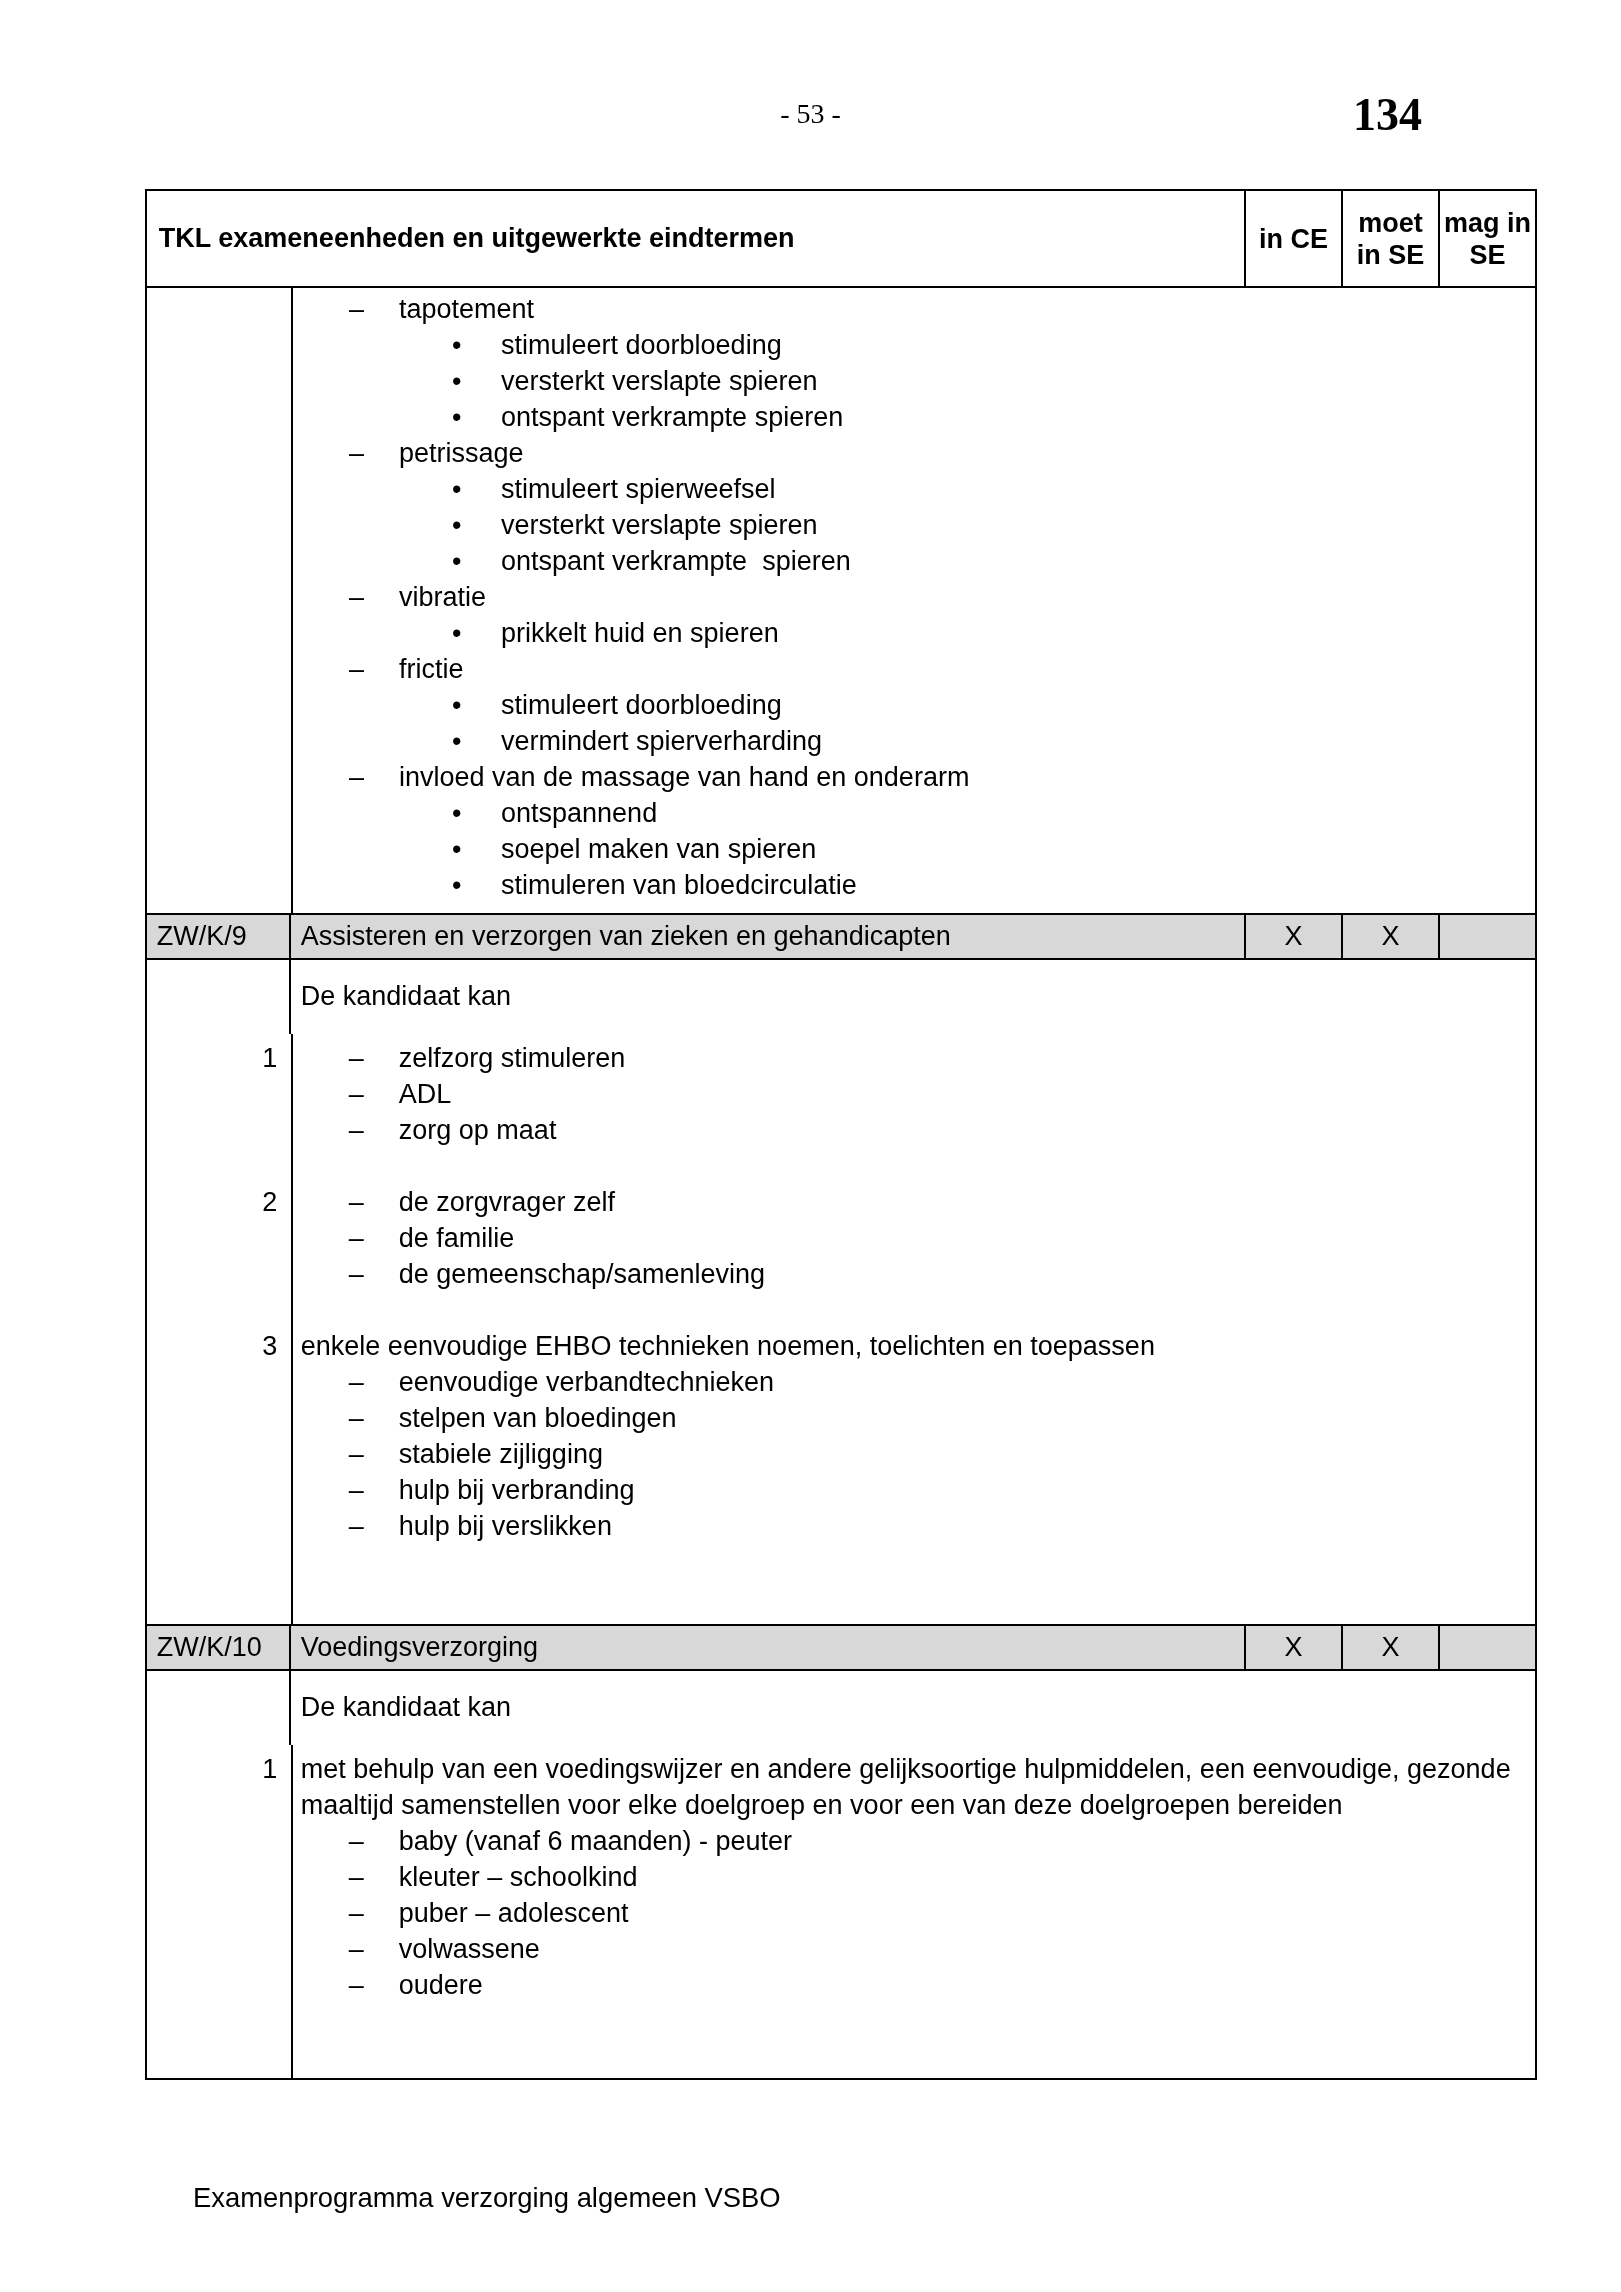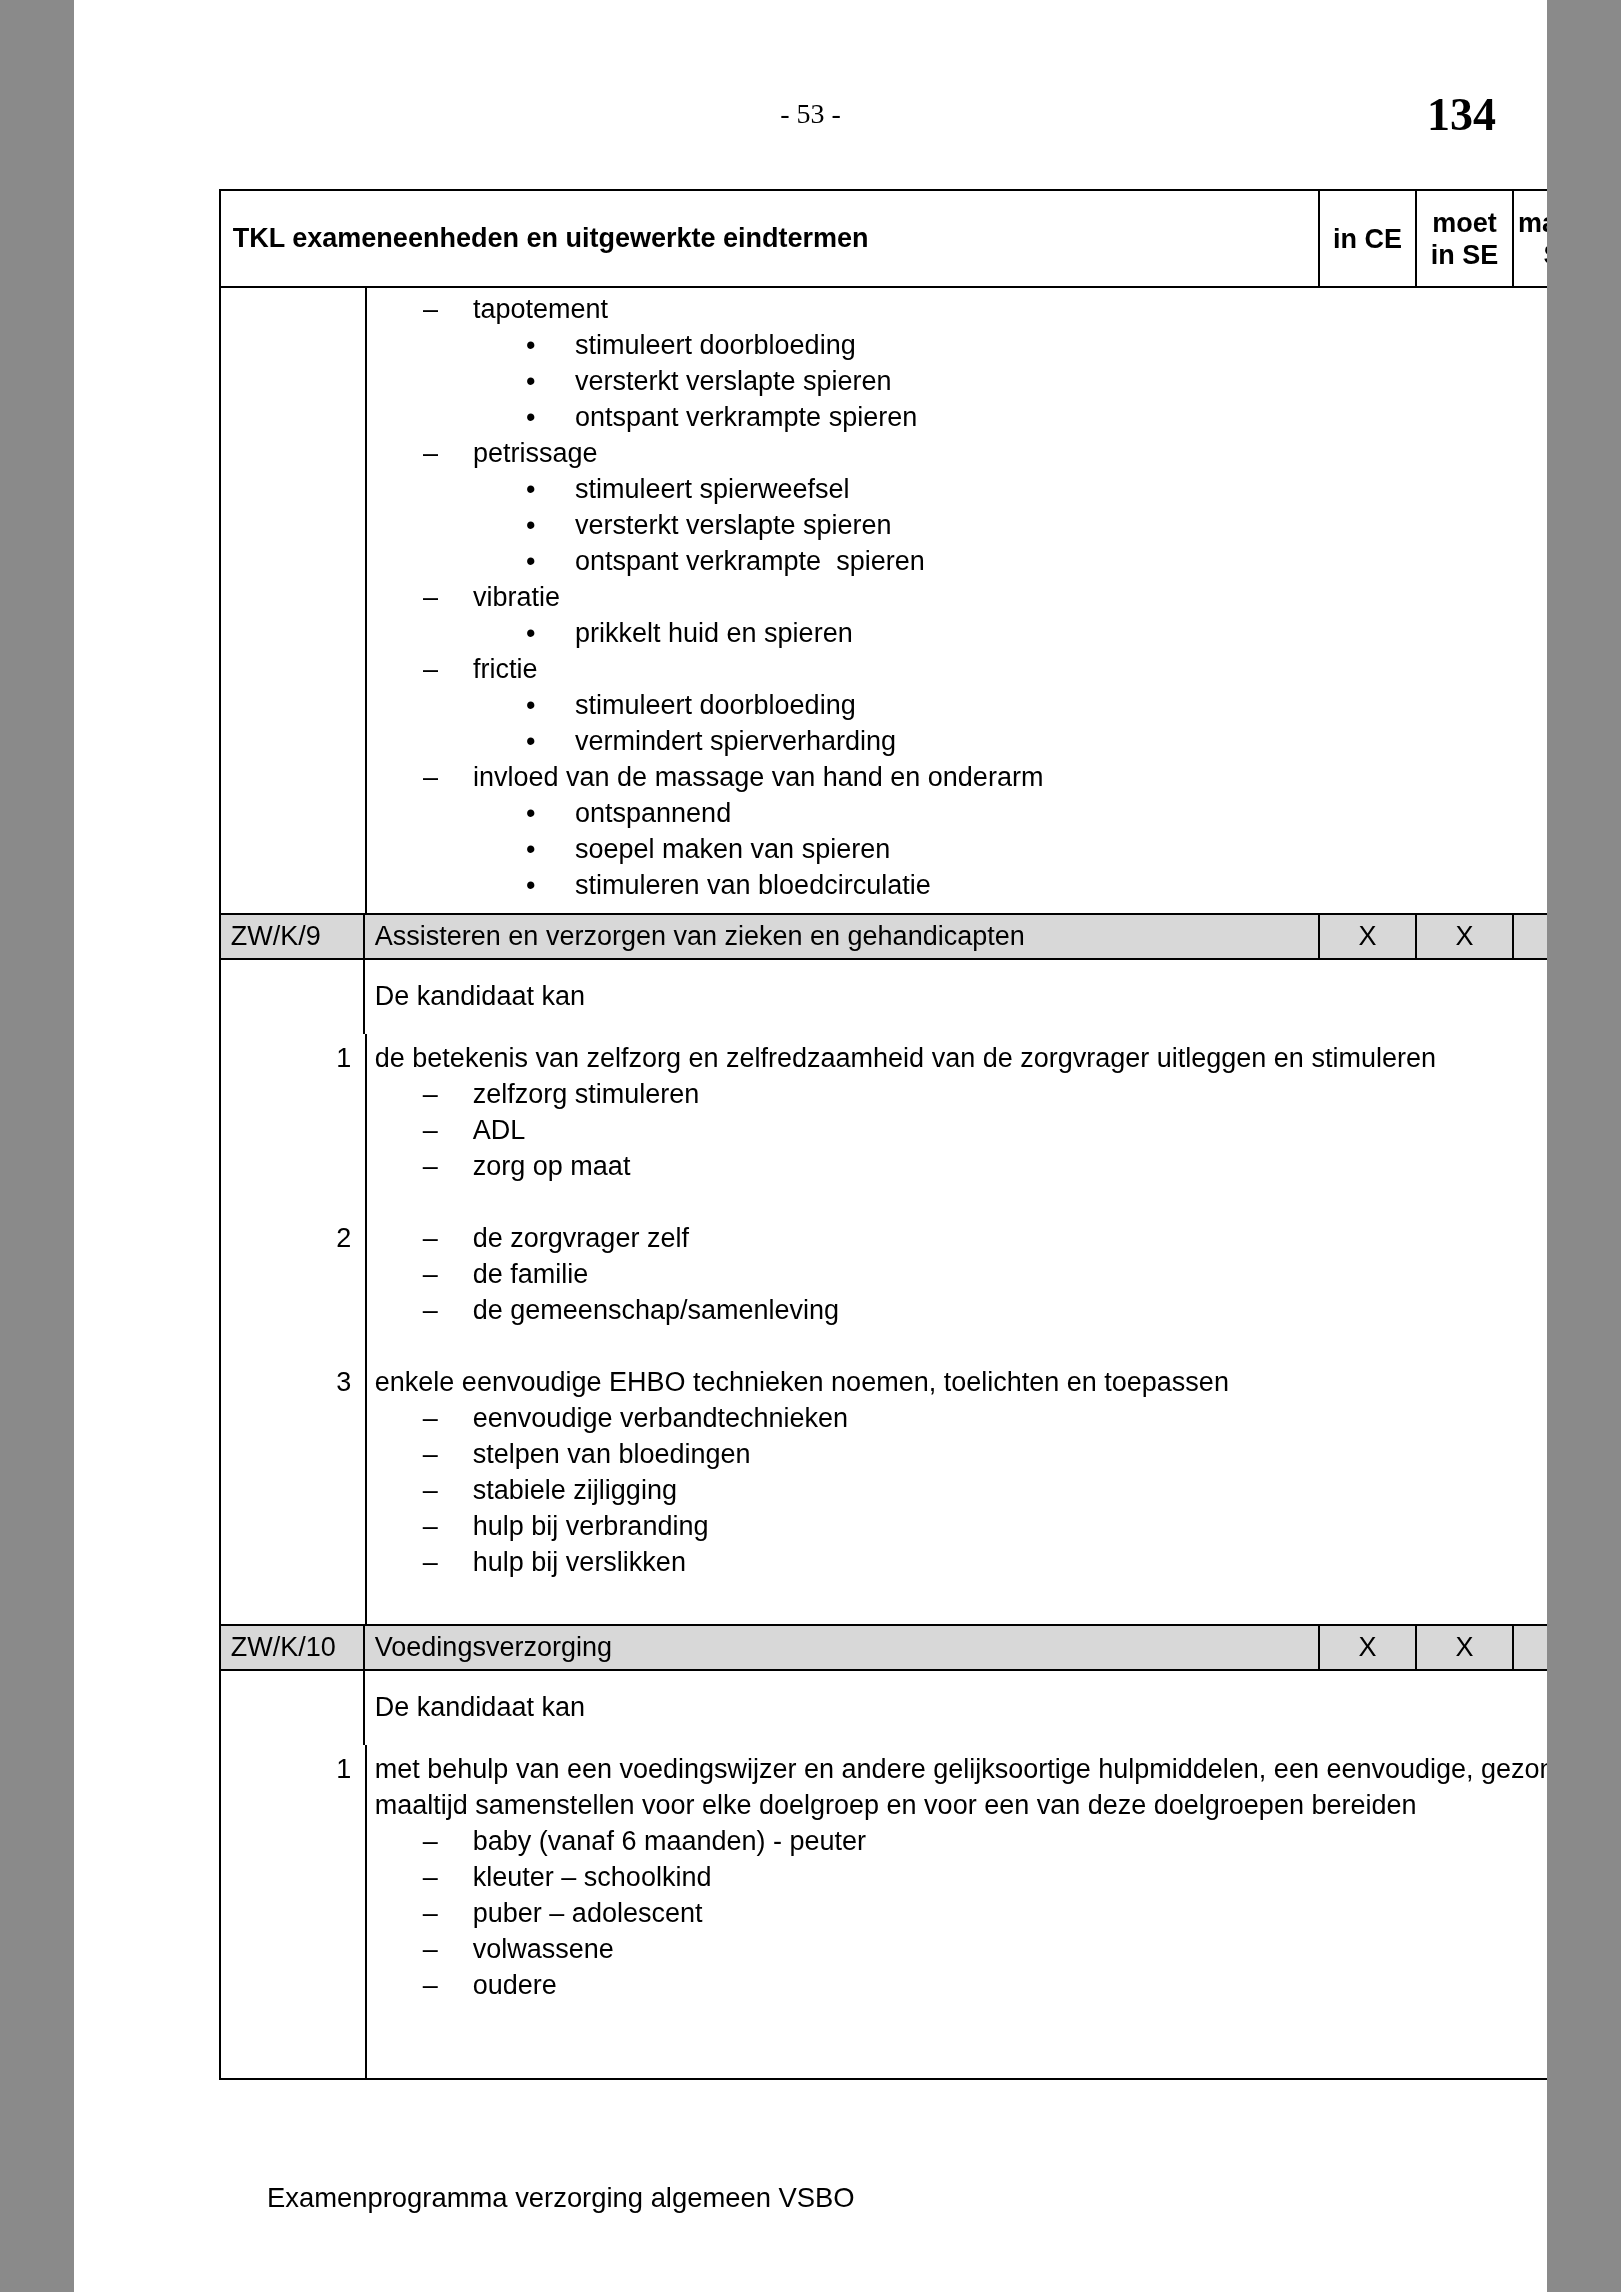--- a/index.html
+++ b/index.html
@@ -1,18 +1,18 @@
 <!DOCTYPE html>
 <html><head>
 <meta charset="utf-8">
 <style>
   html,body { margin:0; padding:0; background:#8a8a8a; }
   .page {
     position:relative;
-    width:1473px; height:2293px;
+    width:1621px; height:2293px;
     margin:0 auto;
     background:#ffffff;
     font-family:"Liberation Sans", sans-serif;
     color:#000000;
     overflow:hidden;
   }
   
   .page-label {
     position:absolute; top:98px; left:0; width:100%;
     text-align:center;
@@ -181,21 +181,20 @@
         </div>
         <div class="row kan">
           <div class="cell left"></div>
           <div class="cell content">De kandidaat kan</div>
         </div>
         <div class="freeflow items1">
           <div class="vline"></div>
           <div class="item">
             <div class="inum">1</div>
             <div class="ibody">
-              <div class="heading txt">de betekenis van zelfzorg en zelfredzaamheid van de zorgvrager uitleggen en stimuleren</div>
               <div class="line l1s">
                 <div class="marker">–</div>
                 <div class="txt">zelfzorg stimuleren</div>
               </div>
               <div class="line l1s">
                 <div class="marker">–</div>
                 <div class="txt">ADL</div>
               </div>
               <div class="line l1s">
                 <div class="marker">–</div>

